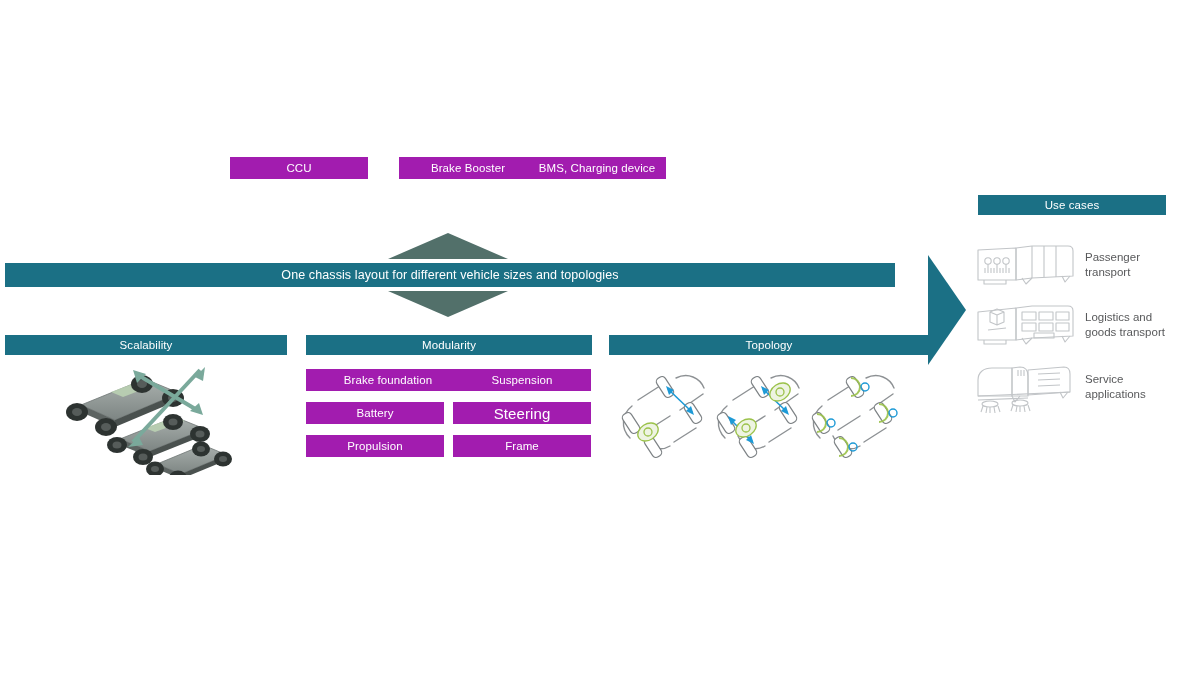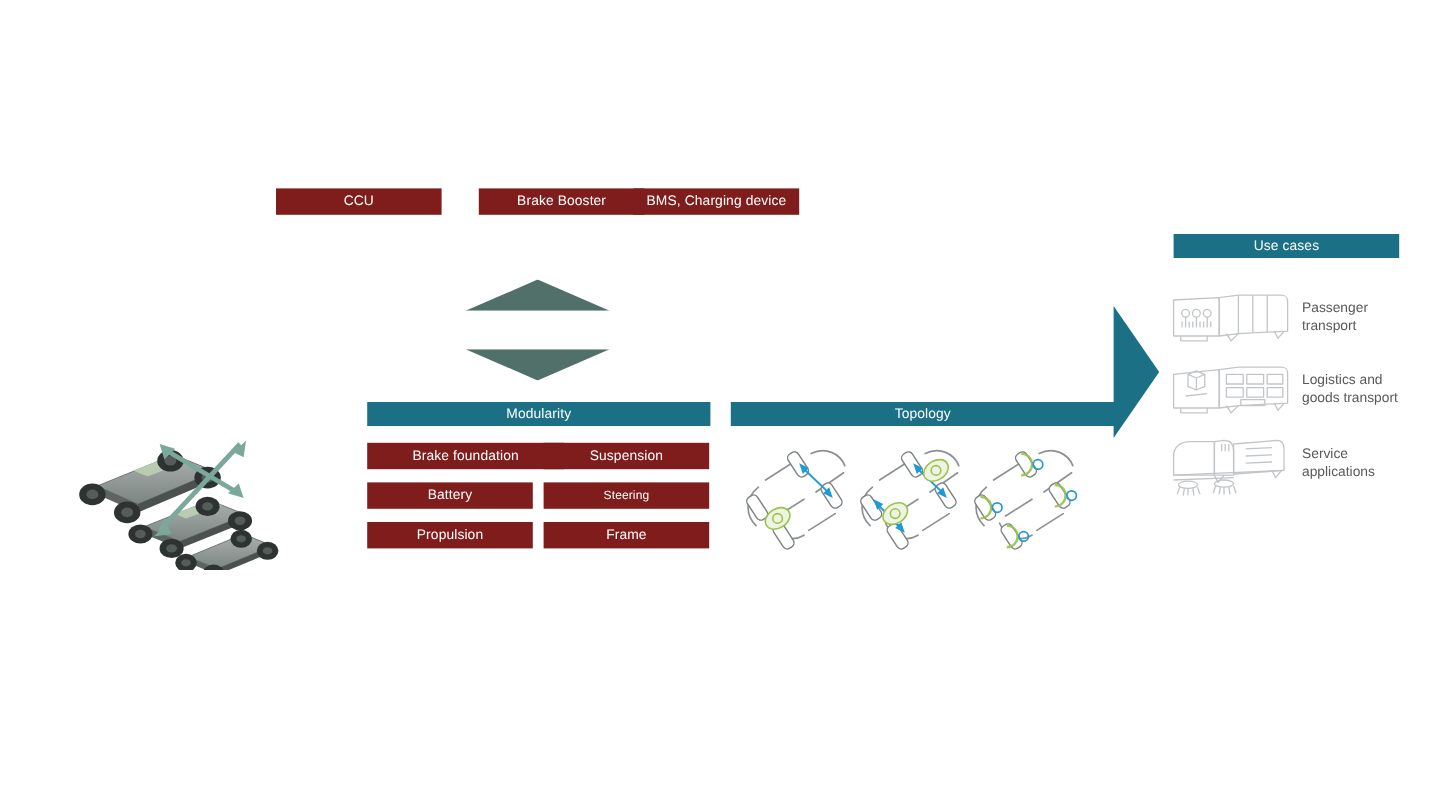--- a/index.html
+++ b/index.html
@@ -7,21 +7,21 @@
     width:1200px;height:675px;background:#ffffff;
     font-family:"Liberation Sans", sans-serif;
     overflow:hidden;position:relative;
   }
   #stage{position:absolute;left:0;top:0;width:1200px;height:675px;}
 
   .bar{
     position:absolute;display:flex;align-items:center;justify-content:center;
     color:#ffffff;box-sizing:border-box;letter-spacing:.1px;
   }
-  .bar.dark{background:#7f1d1d;}
+  .bar.dark{background:#a21caf;}
   .bar.teal{background:#1b7085;}
 
   .uc-label{
     position:absolute;color:#58595b;font-size:11.5px;line-height:15px;
     white-space:pre-line;
   }
   .uc-icon{position:absolute;}
   .topo{position:absolute;}
   .scal{position:absolute;}
   .tri{position:absolute;}
@@ -41,27 +41,33 @@
     <span>BMS, Charging device</span>
   </div>
 
 
   <div class="tri" style="left:388px;top:233px;width:120px;height:26px;">
     <svg width="120" height="26" viewBox="0 0 120 26">
       <polygon points="60,0 120,26 0,26" fill="#52706a"></polygon>
     </svg>
   </div>
 
+  <div class="bar teal" style="left:5px;top:263px;width:890px;height:24px;font-size:12.5px;">
+    <span style="position:absolute;left:0;width:890px;text-align:center;">One chassis layout for different vehicle sizes and topologies</span>
+  </div>
 
   <div class="tri" style="left:388px;top:291px;width:120px;height:26px;">
     <svg width="120" height="26" viewBox="0 0 120 26">
       <polygon points="0,0 120,0 60,26" fill="#52706a"></polygon>
     </svg>
   </div>
 
+  <div class="bar teal" style="left:5px;top:335px;width:282px;height:20px;font-size:11.5px;">
+    <span>Scalability</span>
+  </div>
   <div class="bar teal" style="left:306px;top:335px;width:286px;height:20px;font-size:11.5px;">
     <span>Modularity</span>
   </div>
   <div class="bar teal" style="left:609px;top:335px;width:320px;height:20px;font-size:11.5px;">
     <span>Topology</span>
   </div>
 
   <div class="scal" style="left:45px;top:365px;width:210px;height:110px;">
     <svg width="210" height="110" viewBox="0 0 210 110">
       <defs>
@@ -128,21 +134,21 @@
 
   <div class="bar dark" style="left:306px;top:369px;width:164px;height:22px;font-size:11.5px;">
     <span>Brake foundation</span>
   </div>
   <div class="bar dark" style="left:453px;top:369px;width:138px;height:22px;font-size:11.5px;">
     <span>Suspension</span>
   </div>
   <div class="bar dark" style="left:306px;top:402px;width:138px;height:22px;font-size:11.5px;">
     <span>Battery</span>
   </div>
-  <div class="bar dark" style="left:453px;top:402px;width:138px;height:22px;font-size:10px;">
+  <div class="bar dark" style="left:453px;top:402px;width:138px;height:22px;font-size:15px;">
     <span>Steering</span>
   </div>
   <div class="bar dark" style="left:306px;top:435px;width:138px;height:22px;font-size:11.5px;">
     <span>Propulsion</span>
   </div>
   <div class="bar dark" style="left:453px;top:435px;width:138px;height:22px;font-size:11.5px;">
     <span>Frame</span>
   </div>
 
   <div class="topo" style="left:608px;top:362px;width:290px;height:110px;">

